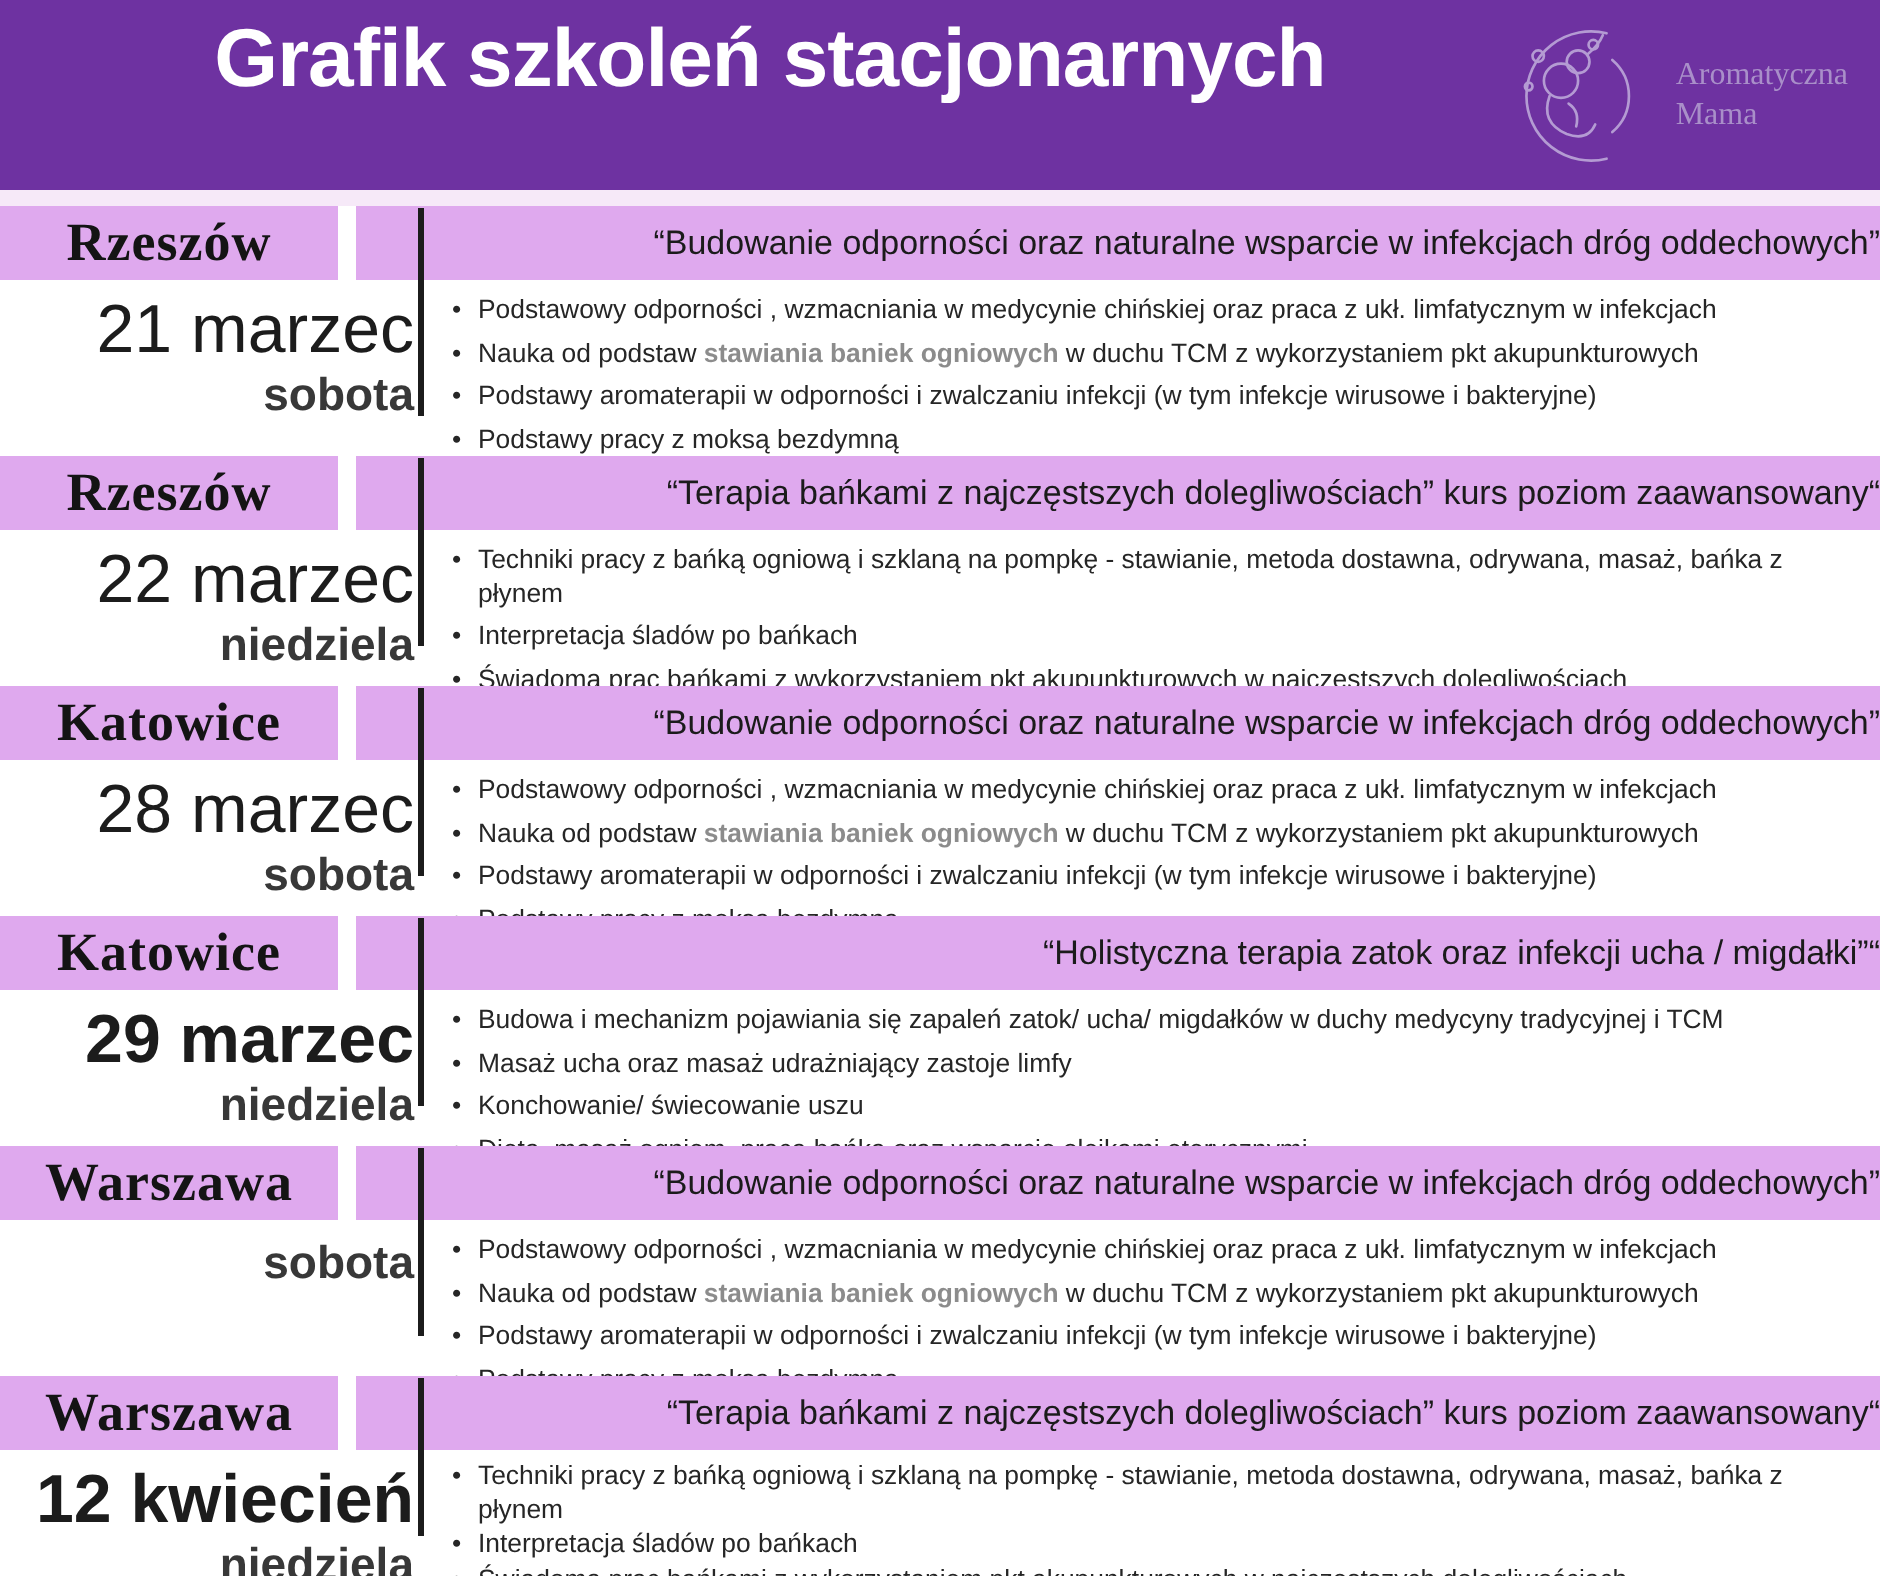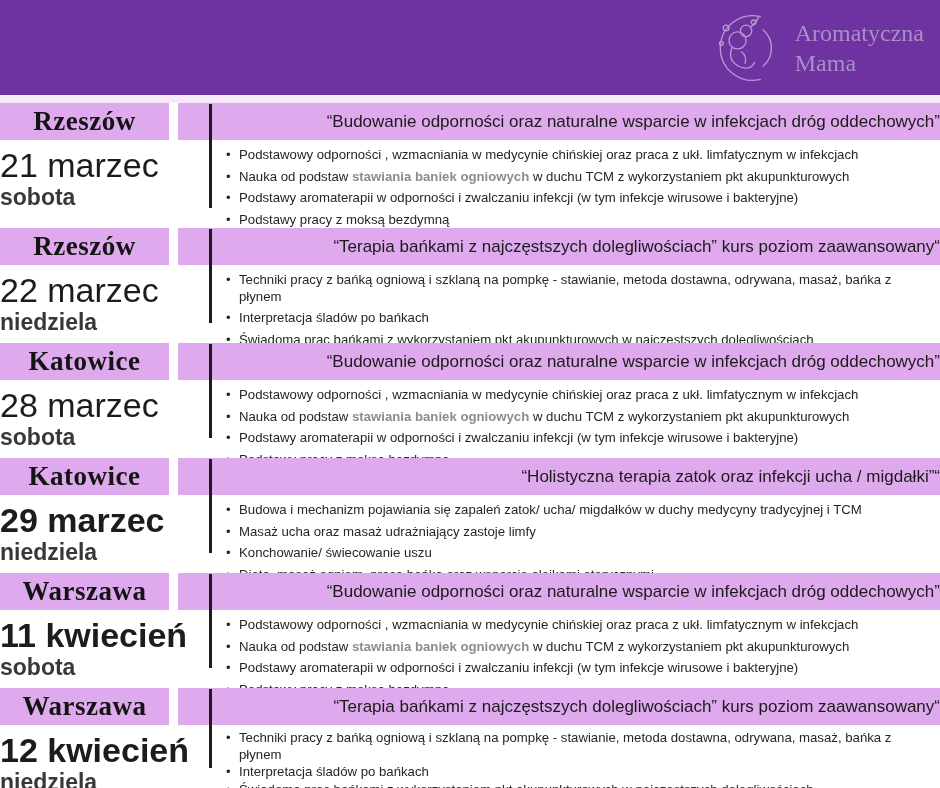--- a/index.html
+++ b/index.html
@@ -11,21 +11,21 @@
     background: var(--header-bg, #6e32a1); }
   .titles { position: absolute; left: 0; top: 7px; width: 770px; text-align: center; }
   h1 { color: #ffffff; font-size: 41px; font-weight: 800; letter-spacing: -0.5px;
     line-height: 1.1; }
   .subtitle { color: var(--subtitle, #c79ce4); font-size: 26px; font-weight: 700;
     margin-top: -2px; letter-spacing: 0.5px; }
   .logo { position: absolute; right: 16px; top: 10px; display: flex;
     align-items: center; gap: 10px; }
   .logo svg { width: 76px; height: 76px; }
   .brand { font-family: "Liberation Serif", "DejaVu Serif", serif;
-    color: var(--logo, #a98fc9); font-size: 24px; line-height: 1.25; }
+    color: var(--logo, #a98fc9); font-size: 16px; line-height: 1.25; }
 
   .header-strip { width: 940px; height: 8px; background: #f6e9f8; }
 
   
   main { width: 940px; }
   .block { position: relative; width: 940px; }
   .block:nth-of-type(1) { height: 125px; }
   .block:nth-of-type(2), .block:nth-of-type(3),
   .block:nth-of-type(4), .block:nth-of-type(5) { height: 115px; }
   .block:nth-of-type(6) { height: 100px; }
@@ -35,21 +35,21 @@
     display: flex; align-items: center; justify-content: center; }
   .band-gap { width: 9px; background: #ffffff; }
   .band-right { flex: 1; background: var(--band-pink, #dfa9ee);
     display: flex; align-items: center; padding-left: 10px; justify-content: flex-end; }
   .city { font-family: "Liberation Serif", "DejaVu Serif", serif;
     font-weight: 700; font-size: 27px; color: #141414; letter-spacing: 0.5px; }
   .btitle { font-size: 17px; color: #1b1b1b; }
 
   .content { display: flex; }
   .leftcol { width: 207px; display: flex; flex-direction: column;
-    align-items: flex-start; padding-top: 8px; }
+    align-items: flex-end; padding-top: 8px; }
   .date { font-size: 34px; color: #1c1c1c; line-height: 1.05; white-space: nowrap; }
   .block:nth-of-type(-n+3) .date { font-weight: 500; }
   .block:nth-of-type(n+4) .date { font-weight: 800; }
   .day { font-size: 23px; font-weight: 700; color: #383838; margin-top: 0px; }
 
   .rightcol { flex: 1; padding: 7px 4px 0 19px; }
   .bullets { list-style: none; }
   .bullets li { position: relative; padding-left: 13px; font-size: 13.2px;
     line-height: 1.25; color: #262626; margin-bottom: 5px; }
   .bullets li::before { content: "\2022"; position: absolute; left: 0; top: 0;
@@ -59,20 +59,21 @@
   .gray { color: var(--gray-text, #8c8c8c); font-weight: bold; }
 
   .divider { position: absolute; left: 209px; top: 1px; bottom: 20px;
     width: 2.5px; background: var(--divider, #1c1c1c); }
 </style>
 </head>
 <body>
 
 <header>
   <div class="titles">
+    <h1>Grafik szkoleń stacjonarnych</h1>
   </div>
   <div class="logo">
     <svg viewBox="0 0 80 80" fill="none" stroke="#b49bd3" stroke-width="1.4" stroke-linecap="round">
       <path d="M54,7 A34,34 0 1 0 54,73"></path>
       <path d="M57,21 A25,25 0 0 1 57,59"></path>
       <circle cx="30" cy="32" r="9"></circle>
       <circle cx="39" cy="22" r="6"></circle>
       <circle cx="18" cy="19" r="3"></circle>
       <circle cx="47" cy="13" r="2.5"></circle>
       <circle cx="13" cy="35" r="2"></circle>
@@ -203,21 +204,20 @@
       <div class="band-left">
         <span class="city">Warszawa</span>
       </div>
       <div class="band-gap"></div>
       <div class="band-right">
         <span class="btitle">“Budowanie odporności oraz naturalne wsparcie w infekcjach dróg oddechowych”</span>
       </div>
     </div>
     <div class="content">
       <div class="leftcol">
-        <div class="date">11 kwiecień</div>
         <div class="day">sobota</div>
       </div>
       <div class="rightcol">
         <ul class="bullets">
             <li><span>Podstawowy odporności , wzmacniania w medycynie chińskiej oraz praca z ukł. limfatycznym w infekcjach</span></li>
             <li><span>Nauka od podstaw </span><span class="gray">stawiania baniek ogniowych</span><span> w duchu TCM z wykorzystaniem pkt akupunkturowych</span></li>
             <li><span>Podstawy aromaterapii w odporności i zwalczaniu infekcji (w tym infekcje wirusowe i bakteryjne)</span></li>
             <li><span>Podstawy pracy z moksą bezdymną</span></li>
           </ul>
       </div>

